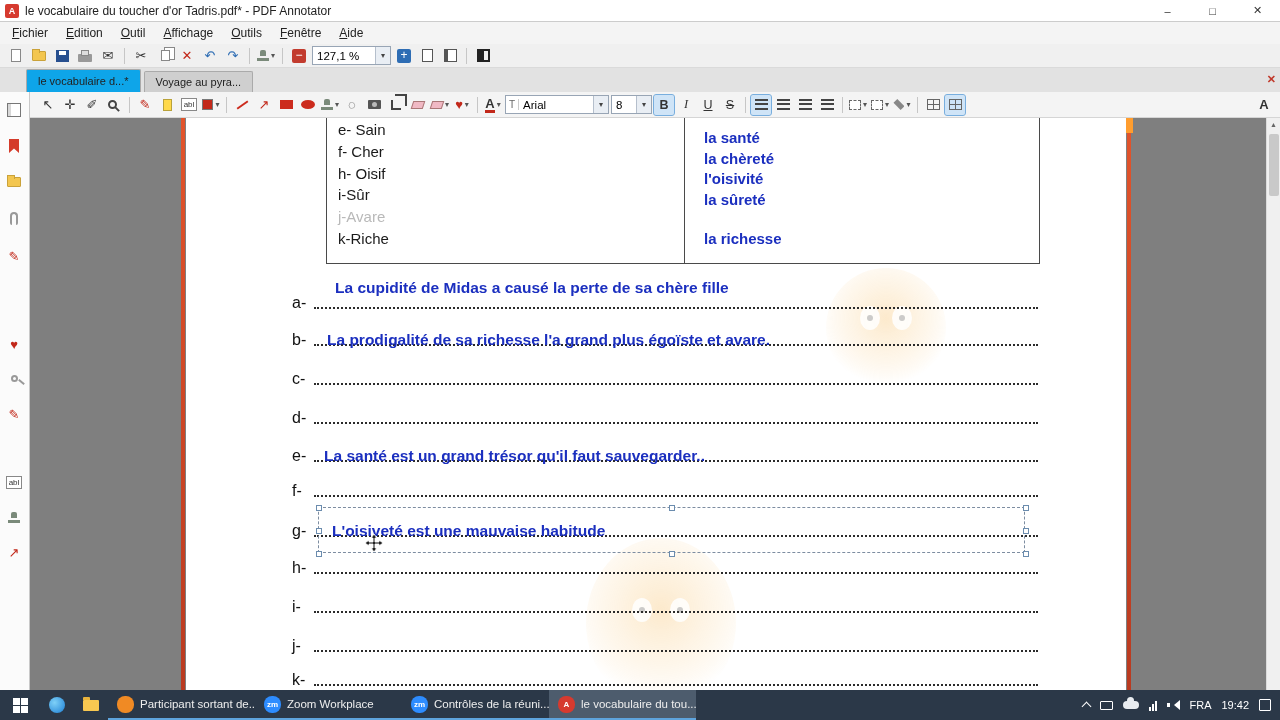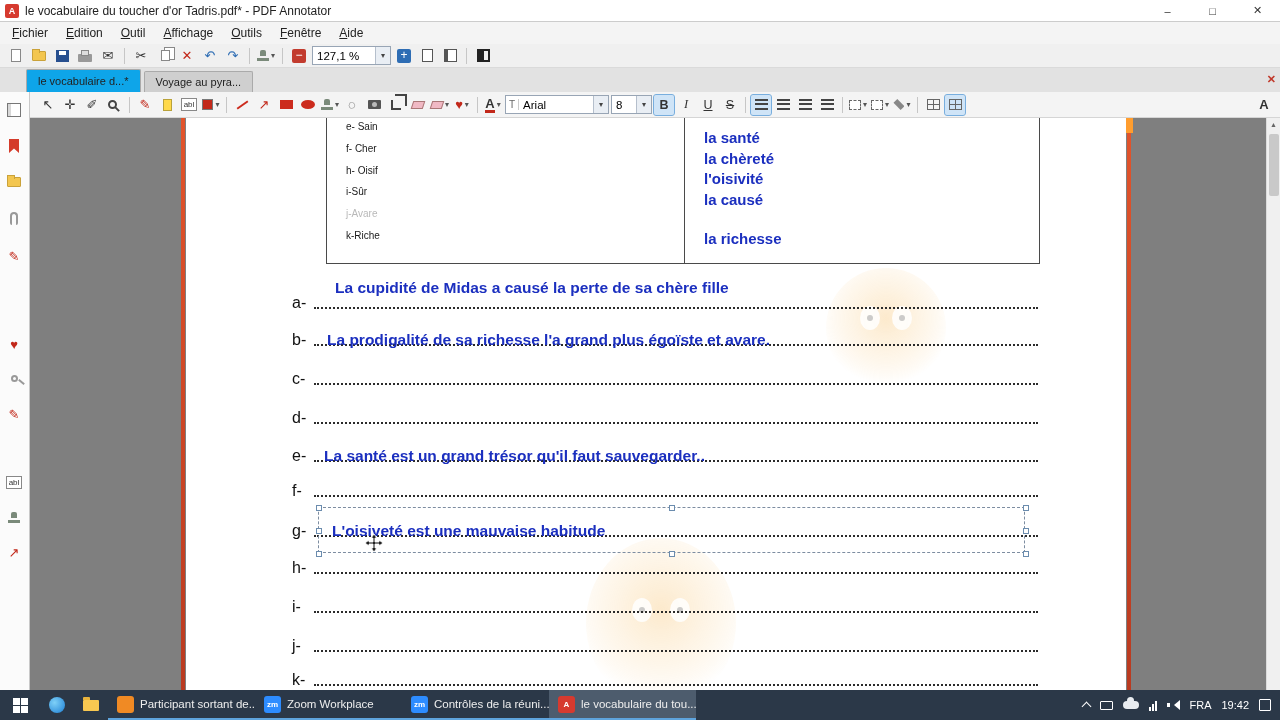--- a/index.html
+++ b/index.html
@@ -85,21 +85,21 @@
 #scroll .arr{font-size:7px;color:#666;line-height:14px;display:block}
 #scroll .thumb{position:absolute;left:2px;top:16px;width:10px;height:62px;background:#c9c9c9;border-radius:2px}
 #page{position:absolute;left:156px;top:0;width:940px;height:572px;background:#fff;overflow:hidden}
 
 .wm{position:absolute;border-radius:50%;background:radial-gradient(circle at 50% 42%,rgba(243,156,18,.42),rgba(243,156,18,.10) 58%,transparent 72%);opacity:.5}
 .eye{position:absolute;width:20px;height:24px;background:rgba(255,255,255,.85);border-radius:50%}
 .eye::after{content:"";position:absolute;left:7px;top:9px;width:6px;height:6px;background:rgba(70,70,70,.55);border-radius:50%}
 
 #vtable{position:absolute;left:140px;top:-14px;width:714px;height:160px;border:1px solid #4a4a4a;border-top:none}
 #vtable .div{position:absolute;left:357px;top:0;bottom:0;width:1px;background:#4a4a4a}
-.tl{position:absolute;left:19px;font-size:10px;color:#1a1a1a;white-space:nowrap}
+.tl{position:absolute;left:11px;font-size:15px;color:#1a1a1a;white-space:nowrap}
 .tl.muted{color:#b9b9b9}
 .tr{position:absolute;left:377px;font-size:15px;font-weight:bold;color:#1b2fbf;white-space:nowrap}
 
 .ansrow{position:absolute;left:106px;width:746px;height:22px;display:flex;align-items:flex-end}
 .ans-letter{font-size:16px;color:#111;width:22px;line-height:20px}
 .dots{flex:1;border-bottom:2px dotted #2b2b2b;height:1px;margin-bottom:4px}
 .ans-text{position:absolute;bottom:1px;color:#1b2fbf;font-weight:bold;font-size:15.5px;white-space:nowrap}
 .ans-text.up{bottom:16px}
 
 .sel{position:absolute;left:132px;top:389px;width:707px;height:46px;border:1px dashed #7d8da1}
@@ -109,21 +109,21 @@
 #taskbar{bottom:0;top:auto;height:30px;background:#2b3848;color:#eee;z-index:40}
 .tstart{width:40px;height:100%;display:flex;align-items:center;justify-content:center}
 .winlogo{display:grid;grid-template-columns:7px 7px;grid-template-rows:7px 7px;gap:1px}
 .winlogo b{background:#fff;display:block}
 .tico{width:34px;height:100%;display:flex;align-items:center;justify-content:center}
 .circleicon{width:16px;height:16px;border-radius:50%;background:radial-gradient(circle at 35% 35%,#7ed0f7,#1d7fd4)}
 .tfolder{width:16px;height:11px;background:#f8c851;border-radius:1px;position:relative}
 .tfolder::before{content:"";position:absolute;top:-3px;left:0;width:7px;height:3px;background:#e8b33c;border-radius:1px 1px 0 0}
 .taskbtn{width:147px;height:100%;display:flex;align-items:center;gap:6px;padding:0 9px;border-bottom:2px solid #5ea4dd;font-size:11.5px;color:#eee;white-space:nowrap;overflow:hidden}
 .taskbtn.active{background:#4d5c6d}
-.badge{width:17px;height:17px;min-width:17px;border-radius:3px;display:flex;align-items:center;justify-content:center;font-size:8px;color:#fff;font-weight:bold}
+.badge{width:17px;height:17px;min-width:17px;border-radius:8px;display:flex;align-items:center;justify-content:center;font-size:8px;color:#fff;font-weight:bold}
 .b-orange{background:#f08a24}.b-zoom{background:#2d8cff}.b-pdf{background:#d63a2f}
 #tray{margin-left:auto;display:flex;align-items:center;gap:10px;padding-right:9px;height:100%;font-size:11px;color:#fff}
 .caret{width:7px;height:7px;border-left:1.5px solid #fff;border-top:1.5px solid #fff;transform:rotate(45deg);margin-top:3px}
 .mon{width:13px;height:9px;border:1.5px solid #fff;border-radius:1px}
 .cloud{width:16px;height:8px;background:#e8ecf0;border-radius:8px;position:relative}
 .cloud::before{content:"";position:absolute;left:4px;top:-4px;width:7px;height:7px;background:#e8ecf0;border-radius:50%}
 .bars{display:flex;align-items:flex-end;gap:1px;height:11px}
 .bars i{width:2px;background:#fff;display:block}
 .spk{position:relative;width:12px;height:12px}
 .spk::before{content:"";position:absolute;left:0;top:4px;width:3px;height:4px;background:#fff}
@@ -364,21 +364,21 @@
       <div class="div"></div>
       <span class="tl" style="top:17px">e- Sain</span>
       <span class="tl" style="top:39px">f- Cher</span>
       <span class="tl" style="top:61px">h- Oisif</span>
       <span class="tl" style="top:82px">i-Sûr</span>
       <span class="tl muted" style="top:104px">j-Avare</span>
       <span class="tl" style="top:126px">k-Riche</span>
       <span class="tr" style="top:25px">la santé</span>
       <span class="tr" style="top:46px">la chèreté</span>
       <span class="tr" style="top:66px">l'oisivité</span>
-      <span class="tr" style="top:87px">la causé</span>
+      <span class="tr" style="top:87px">la sûreté</span>
       <span class="tr" style="top:126px">la richesse</span>
     </div>
 
     <div class="ansrow" style="top:173px">
       <span class="ans-letter">a-</span>
       <span class="dots"></span>
       <span class="ans-text up" style="left:43px">La cupidité de Midas a causé la perte de sa chère fille</span>
     </div>
     <div class="ansrow" style="top:210px">
       <span class="ans-letter">b-</span>

